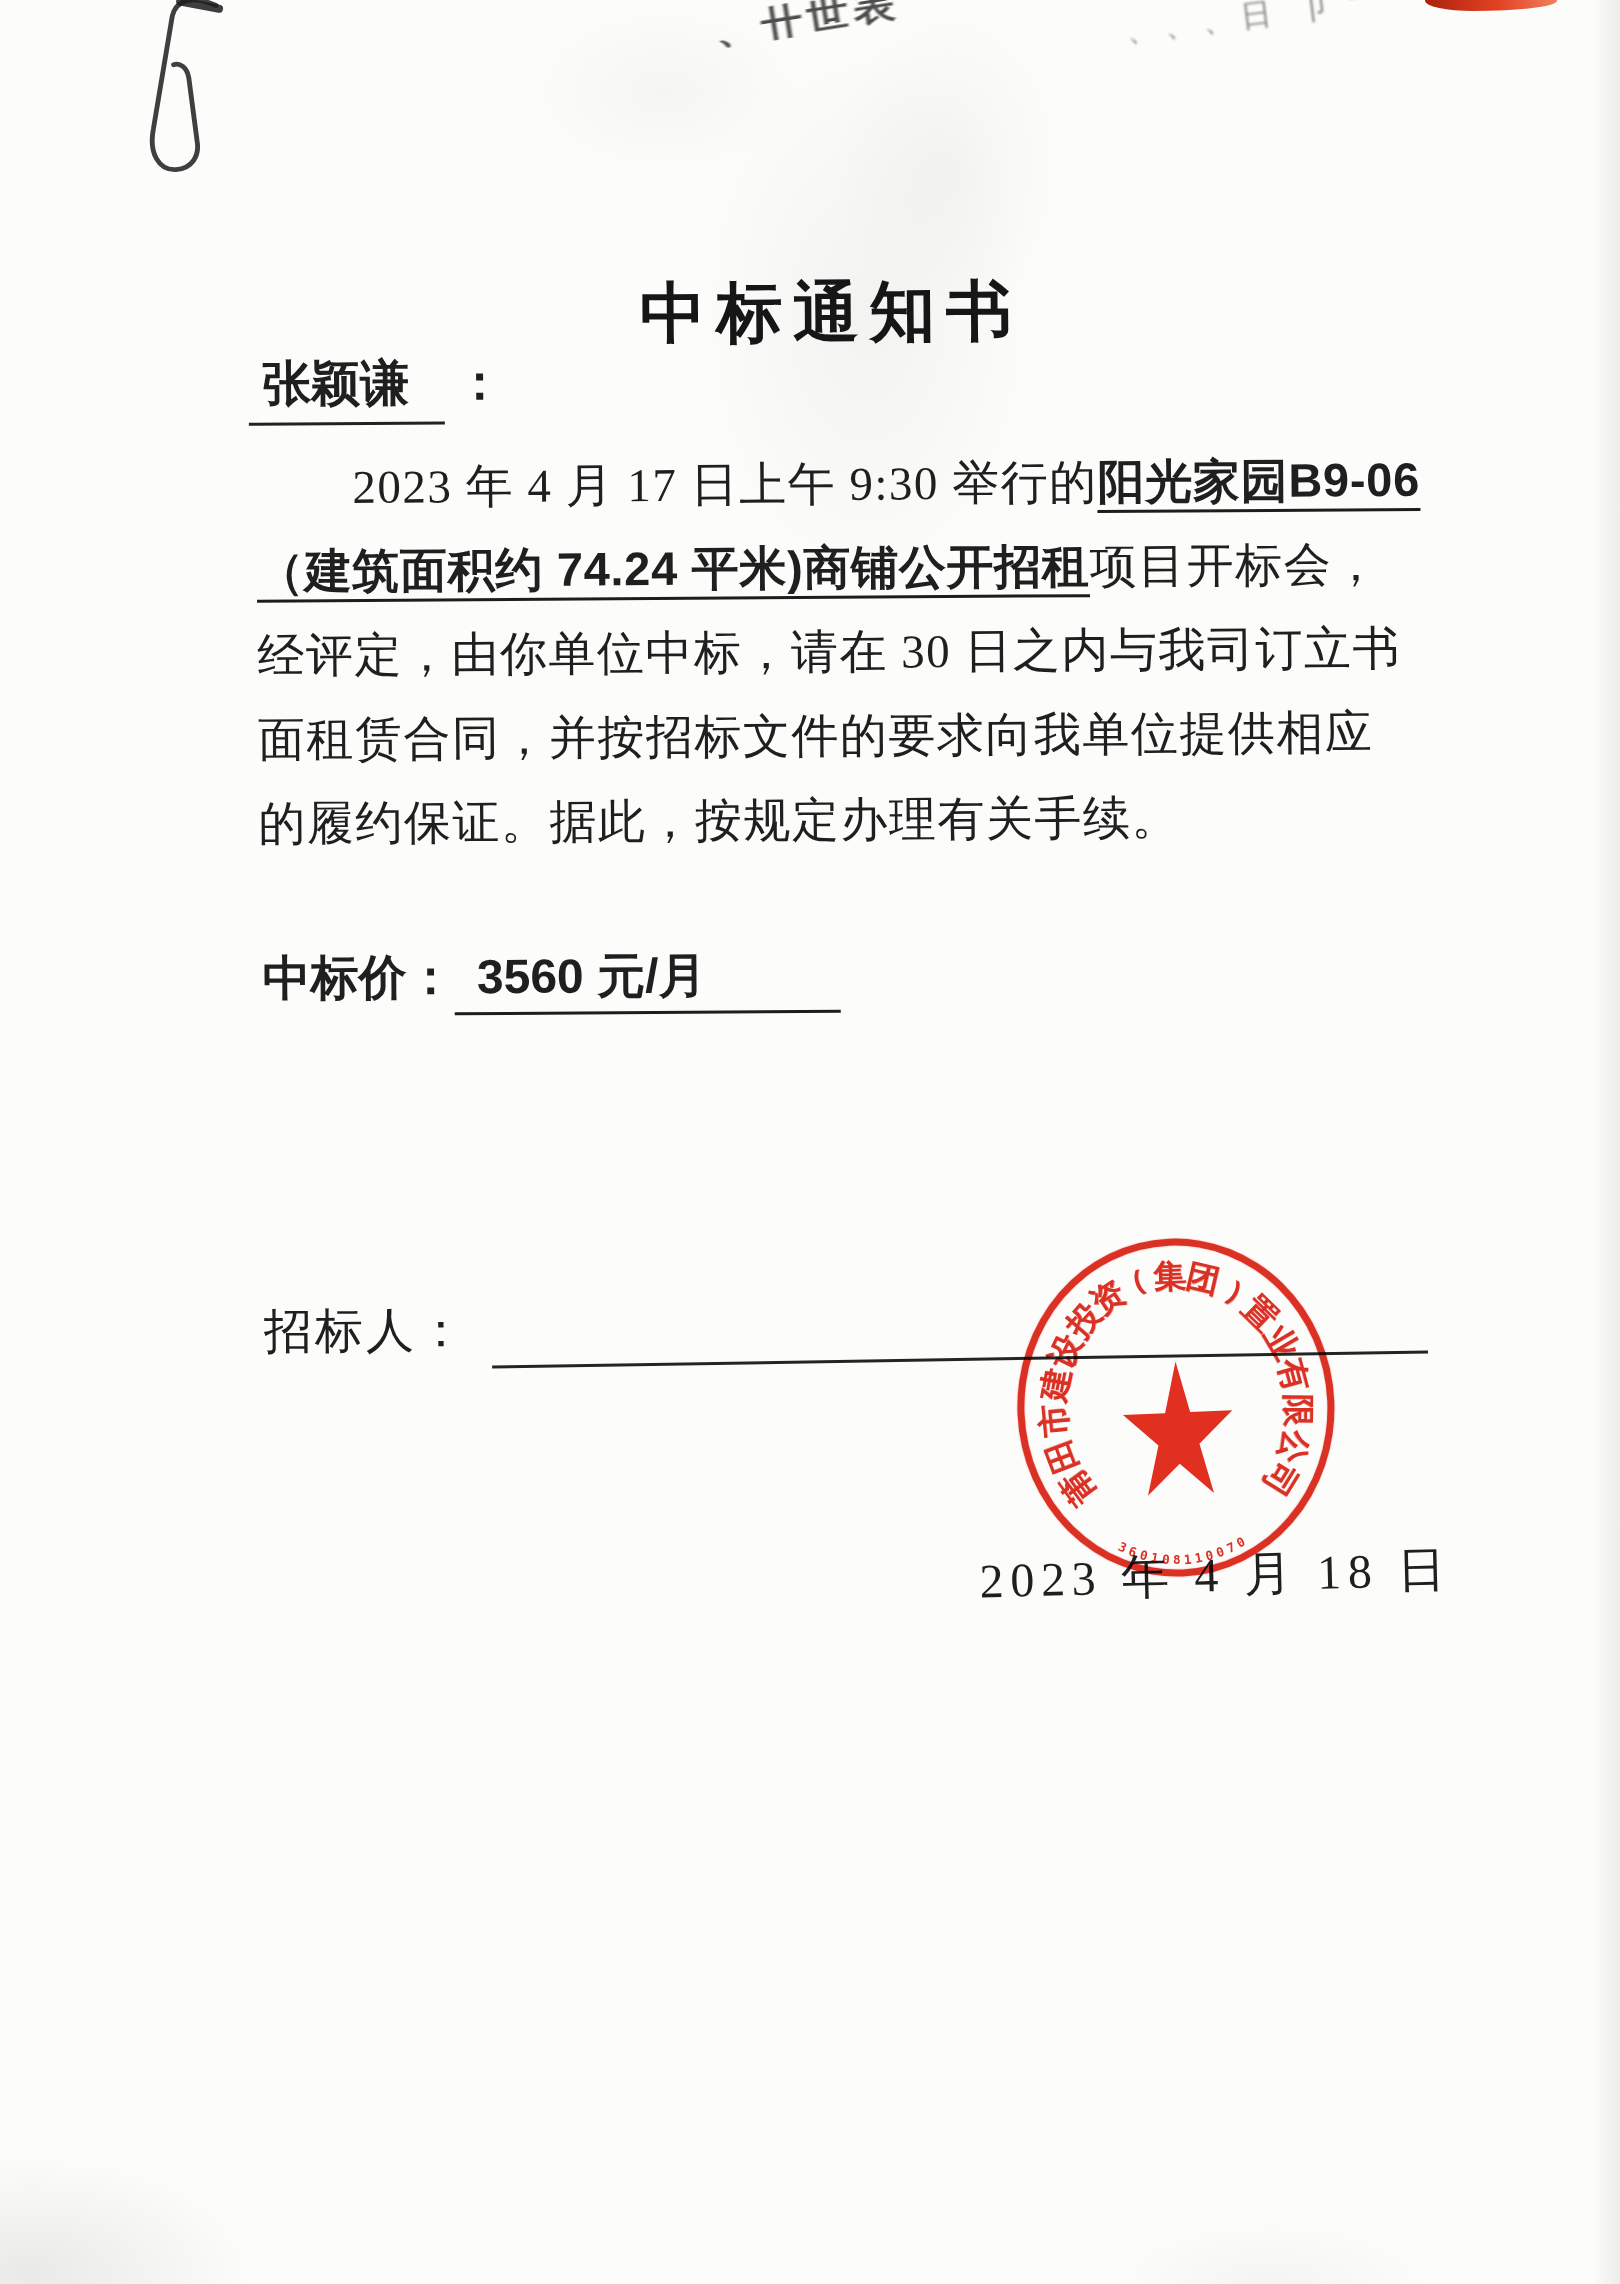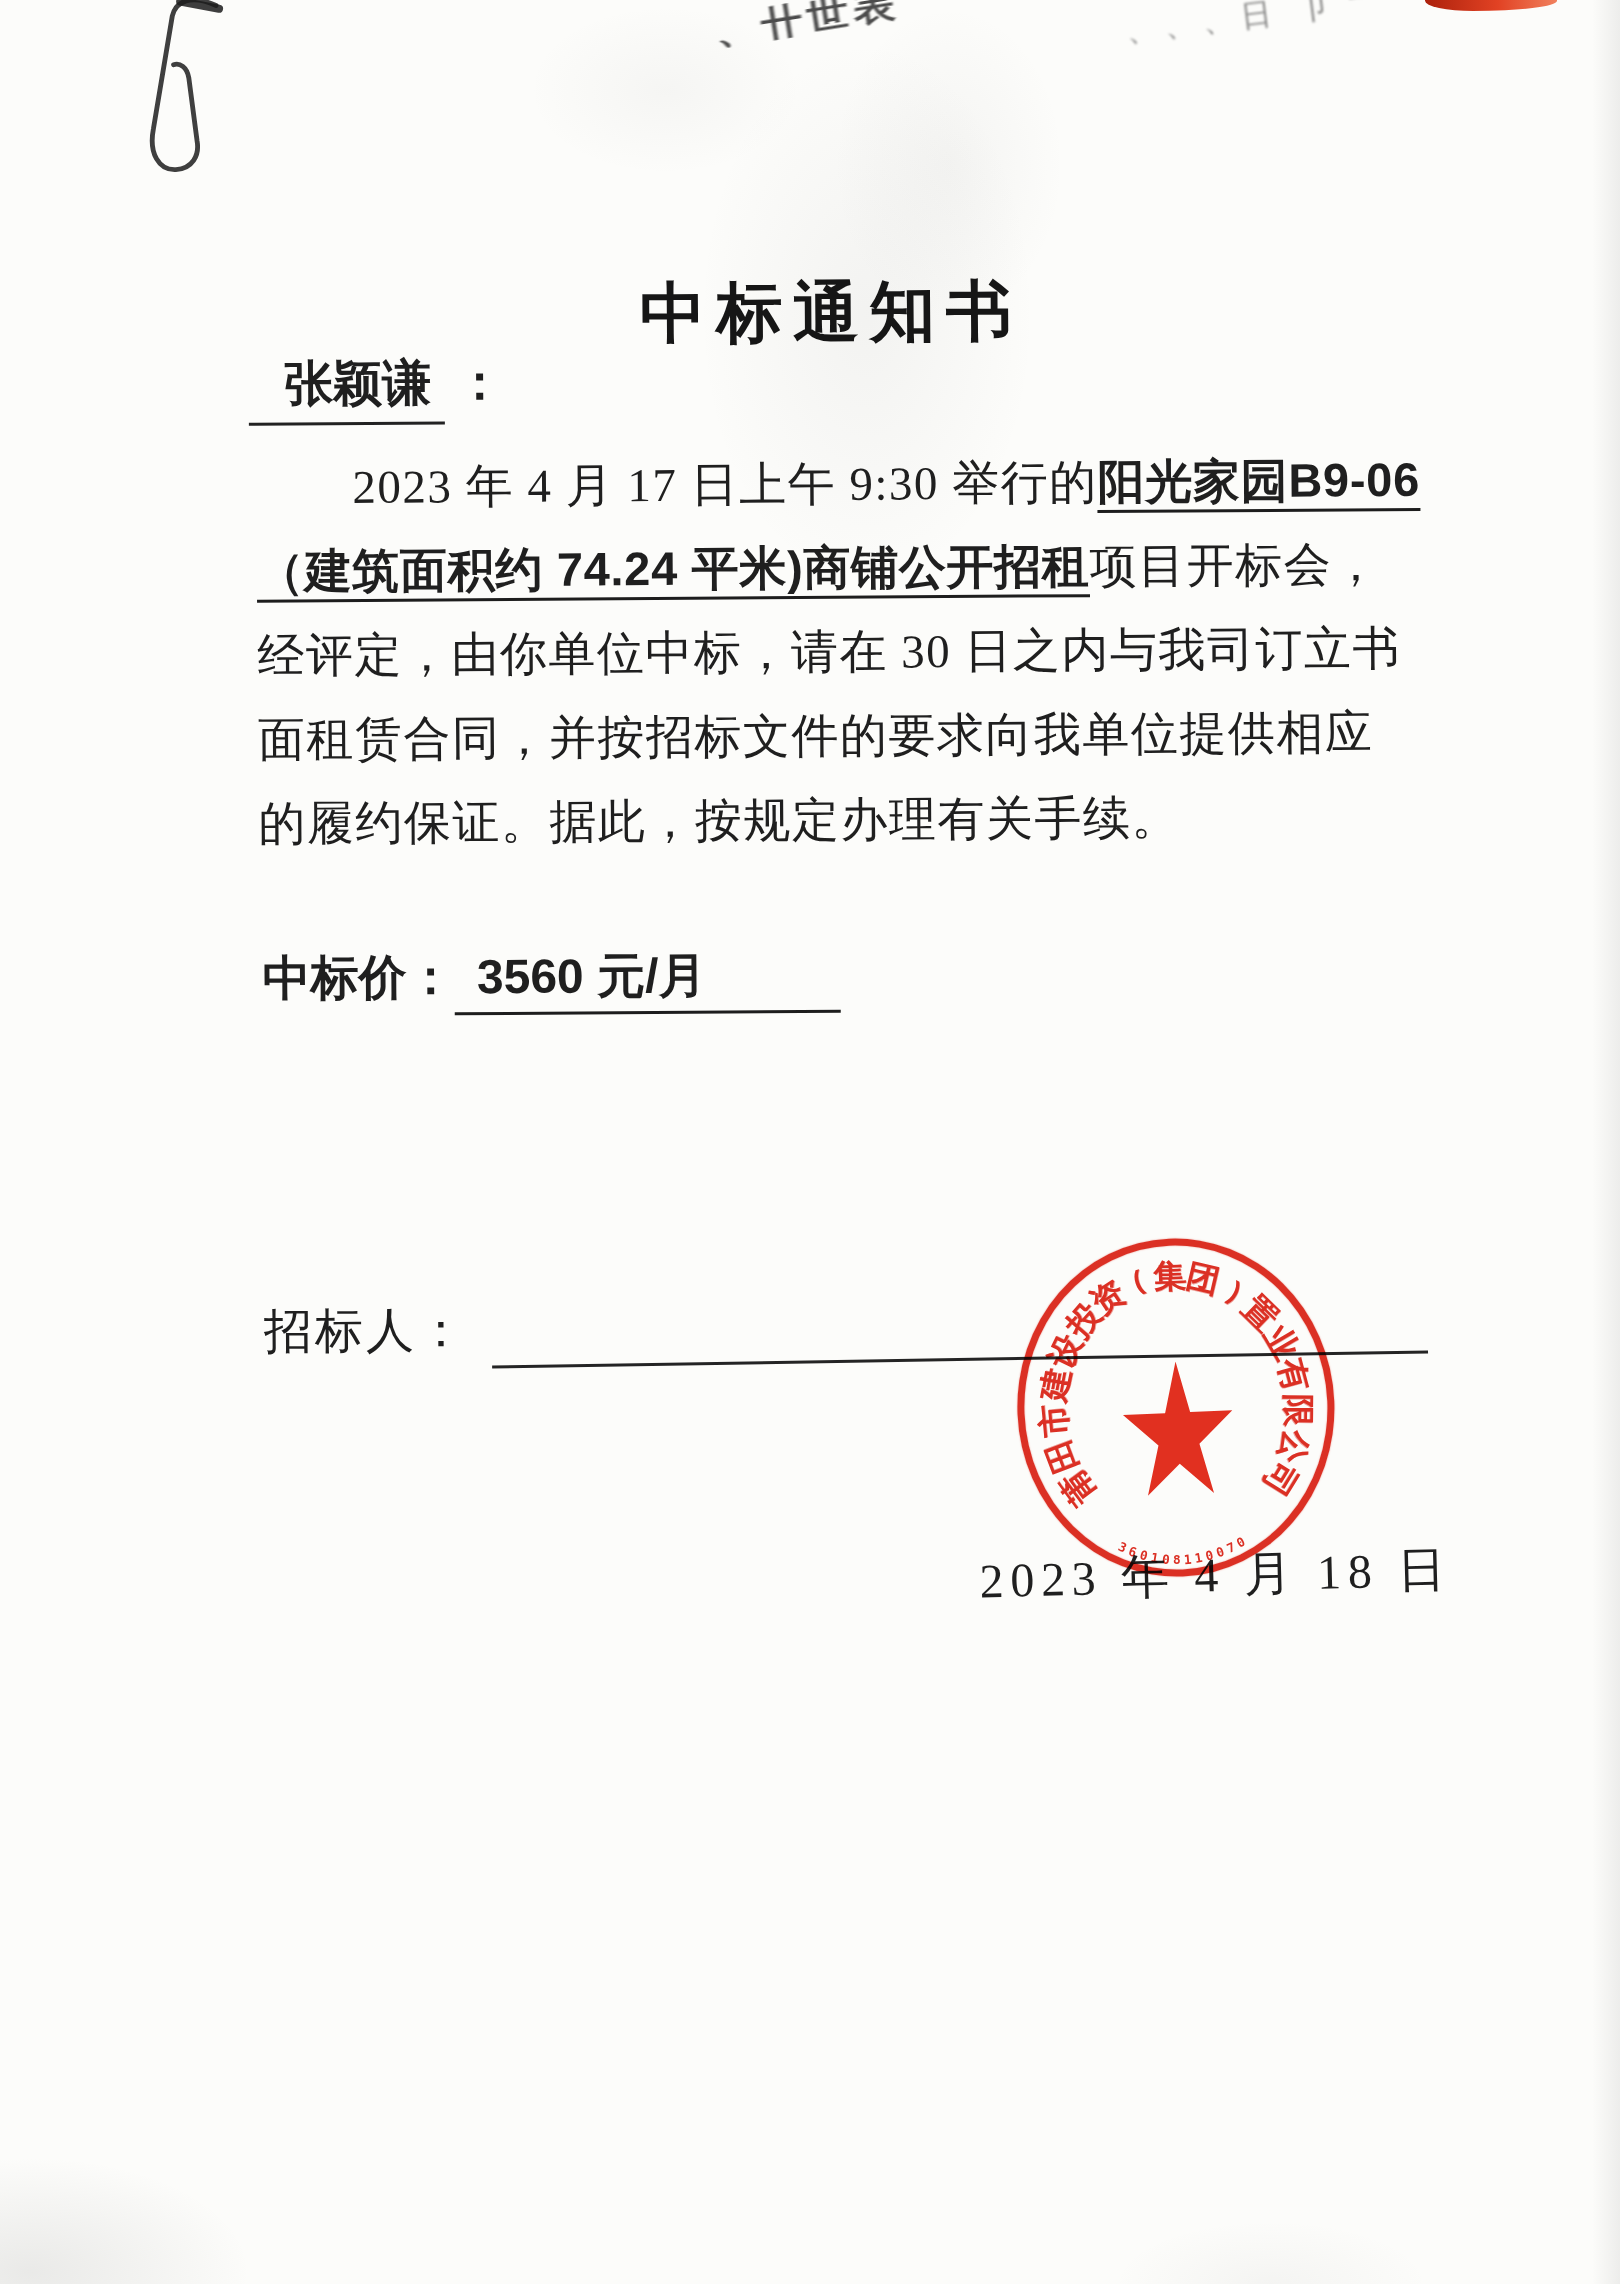--- a/index.html
+++ b/index.html
@@ -27,21 +27,21 @@
     background:linear-gradient(to right,#a81600,#e03818 55%,#f07a55);
     border-radius:0 0 70% 40% / 0 0 100% 100%;opacity:.95;}
   
   .doc{position:absolute;left:0;top:0;width:100%;height:100%;
     transform:rotate(-0.38deg);transform-origin:810px 1046px;color:#1f1f1f;}
   .title{position:absolute;left:836px;top:268px;transform:translateX(-50%);margin:0;
     font-family:"Liberation Sans","DejaVu Sans",sans-serif;
     font-size:66px;font-weight:700;letter-spacing:10.5px;white-space:nowrap;color:#161616;}
   .recipient{position:absolute;left:253px;top:348px;font-size:49px;white-space:nowrap;}
   .recipient .name{display:inline-block;font-family:Liberation Sans, sans-serif;
-    font-weight:700;padding:0 13.5px 4.5px 13.5px;border-bottom:3.7px solid #222;min-width:169px;text-align:right;}
+    font-weight:700;padding:0 13.5px 4.5px 13.5px;border-bottom:3.7px solid #222;min-width:169px;}
   .recipient .colon{font-weight:700;margin-left:10.5px;}
   .bodytext{position:absolute;left:260px;top:445px;width:1166px;}
   .bodytext .line{height:84px;line-height:78px;font-size:47px;letter-spacing:1.5px;white-space:nowrap;}
   .indent{display:inline-block;width:96px;}
   .em{font-family:"Liberation Sans","DejaVu Sans",sans-serif;font-weight:700;letter-spacing:0.7px;}
   .u{border-bottom:3.7px solid #1d1d1d;padding-bottom:2.2px;}
   .price{position:absolute;left:263px;top:943px;font-size:48px;white-space:nowrap;
     font-family:"Liberation Sans","DejaVu Sans",sans-serif;font-weight:700;}
   .price .pvalue{display:inline-block;padding:0 19.4px 3px 22.4px;min-width:344px;
     border-bottom:3.7px solid #1d1d1d;}

